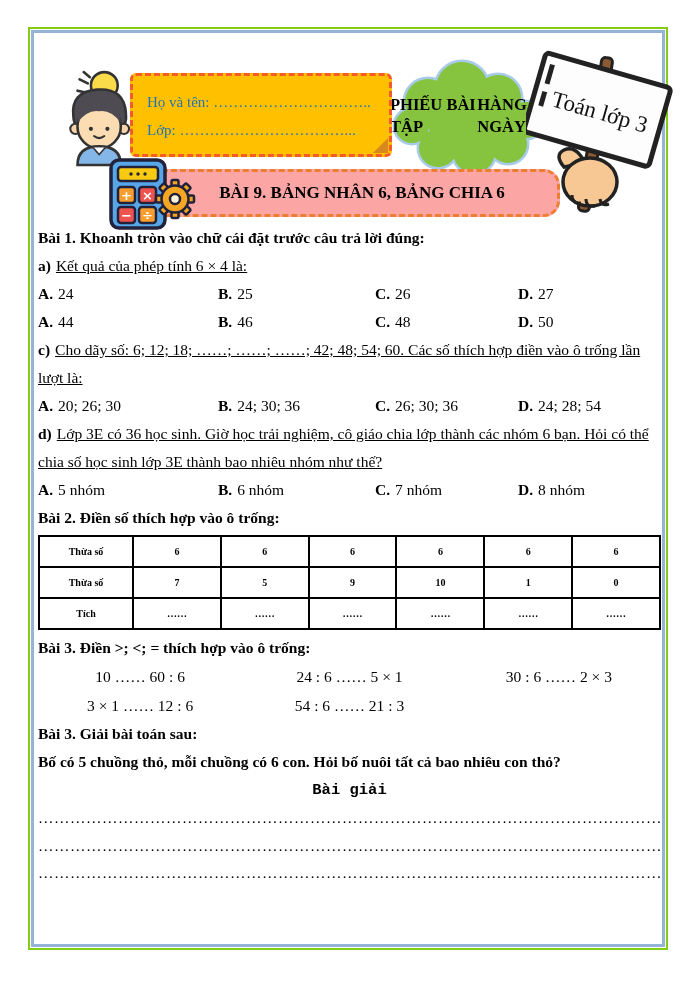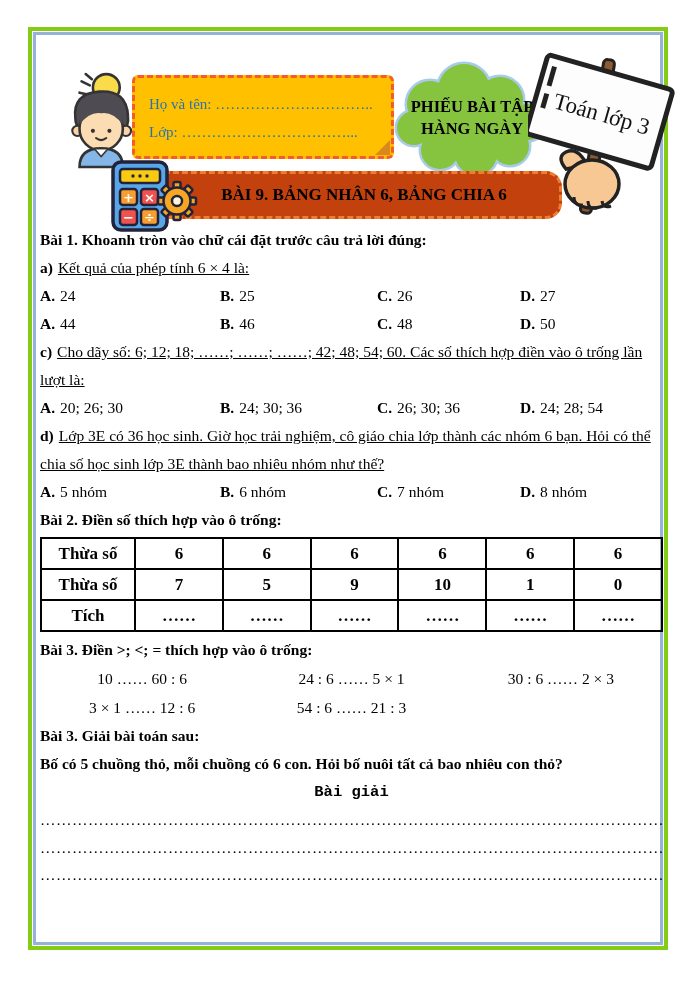--- a/index.html
+++ b/index.html
@@ -2,65 +2,65 @@
 <html><head>
 <meta charset="utf-8">
 <style>
   html,body{margin:0;padding:0;}
   body{
     width:694px;height:982px;position:relative;background:#ffffff;
     font-family:"Liberation Serif", serif;color:#000;overflow:hidden;
   }
   .sheet{
     position:absolute;left:28px;top:27px;width:640px;height:923px;
-    box-sizing:border-box;border:4px solid #84cc16;
+    box-sizing:border-box;border:2px solid #84cc16;
   }
   .sheet::before{
     content:"";position:absolute;inset:1px;border:3px solid #95B3D7;pointer-events:none;
   }
   
   .boy-icon{position:absolute;left:12px;top:40px;width:104px;height:98px;}
   .name-box{
     position:absolute;left:100px;top:44px;width:262px;height:84px;
     background:#FFC000;border:3px dashed #F75B29;border-radius:6px;
     box-sizing:border-box;padding:12px 0 0 14px;z-index:2;
   }
   .name-line{color:#2573B4;font-size:15px;line-height:28px;white-space:nowrap;overflow:hidden;}
   .fold{
     position:absolute;right:1px;bottom:1px;width:0;height:0;
     border-left:15px solid transparent;border-bottom:15px solid #D8881C;
   }
   .cloud{position:absolute;left:360px;top:26px;width:160px;height:122px;z-index:1;}
   .cloud svg{position:absolute;inset:0;width:100%;height:100%;}
   .cloud-text{
-    position:absolute;inset:0;display:flex;flex-direction:column;align-items:center;
+    position:absolute;inset:0;display:flex;align-items:center;
     justify-content:center;font-weight:bold;font-size:16.5px;line-height:1.35;z-index:2;
   }
   .sign{position:absolute;left:496px;top:20px;width:150px;height:185px;z-index:1;}
   .calc-icon{position:absolute;left:78px;top:128px;width:90px;height:76px;z-index:4;}
   .banner{
     position:absolute;left:98px;top:140px;width:432px;height:48px;
-    background:#c2410c;border:3px dashed #ED7D31;border-radius:16px;
+    background:#fca5a5;border:3px dashed #ED7D31;border-radius:16px;
     box-sizing:border-box;display:flex;align-items:center;justify-content:center;
     font-weight:bold;font-size:17px;padding-left:36px;z-index:3;white-space:nowrap;
   }
   
   .content{position:absolute;left:8px;top:195px;width:623px;font-size:15.5px;}
   .content p{margin:0;line-height:28px;}
   .bold{font-weight:bold;}
   .q-text{margin-left:5px;text-decoration:underline;}
   .opts{display:grid;grid-template-columns:180px 157px 143px 1fr;line-height:28px;}
   .opt-key{font-weight:bold;}
   .opt-val{margin-left:5px;}
   table.fill{
     border-collapse:collapse;width:100%;margin:3px 0 4px 0;
   }
   table.fill td{
     border:2px solid #000;height:29px;text-align:center;
-    font-weight:bold;font-size:17px;padding:0 2px;
+    font-weight:bold;font-size:10px;padding:0 2px;
   }
   td.rowhead{width:88px;}
   .ex3-grid{display:grid;grid-template-columns:1fr 1.05fr 1fr;}
   .ex3-cell{text-align:center;line-height:29px;}
   .center-bold{text-align:center;font-weight:bold;font-family:Liberation Mono, monospace;}
   .answer-line{
     overflow:hidden;white-space:nowrap;height:27.5px;line-height:27.5px;
     letter-spacing:0.5px;
   }
 </style>

